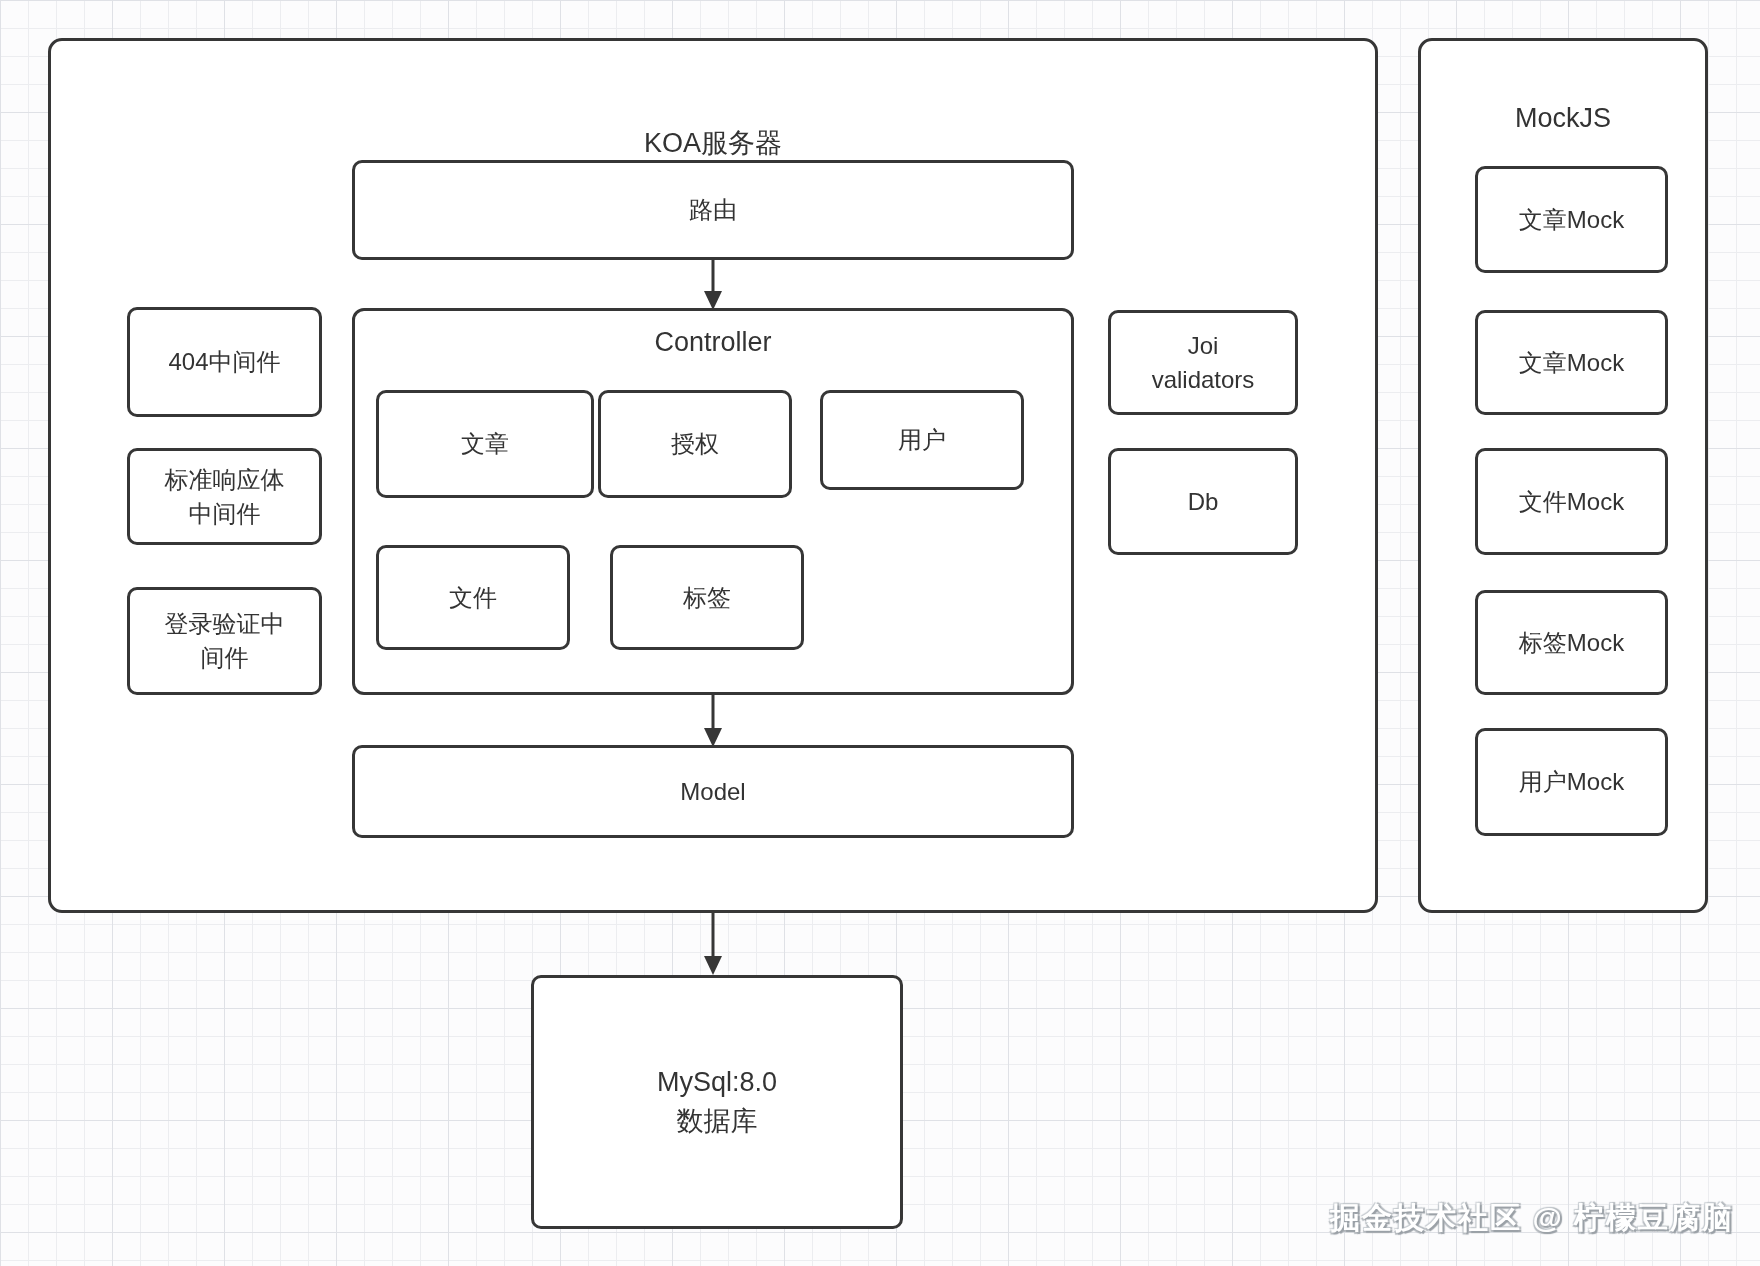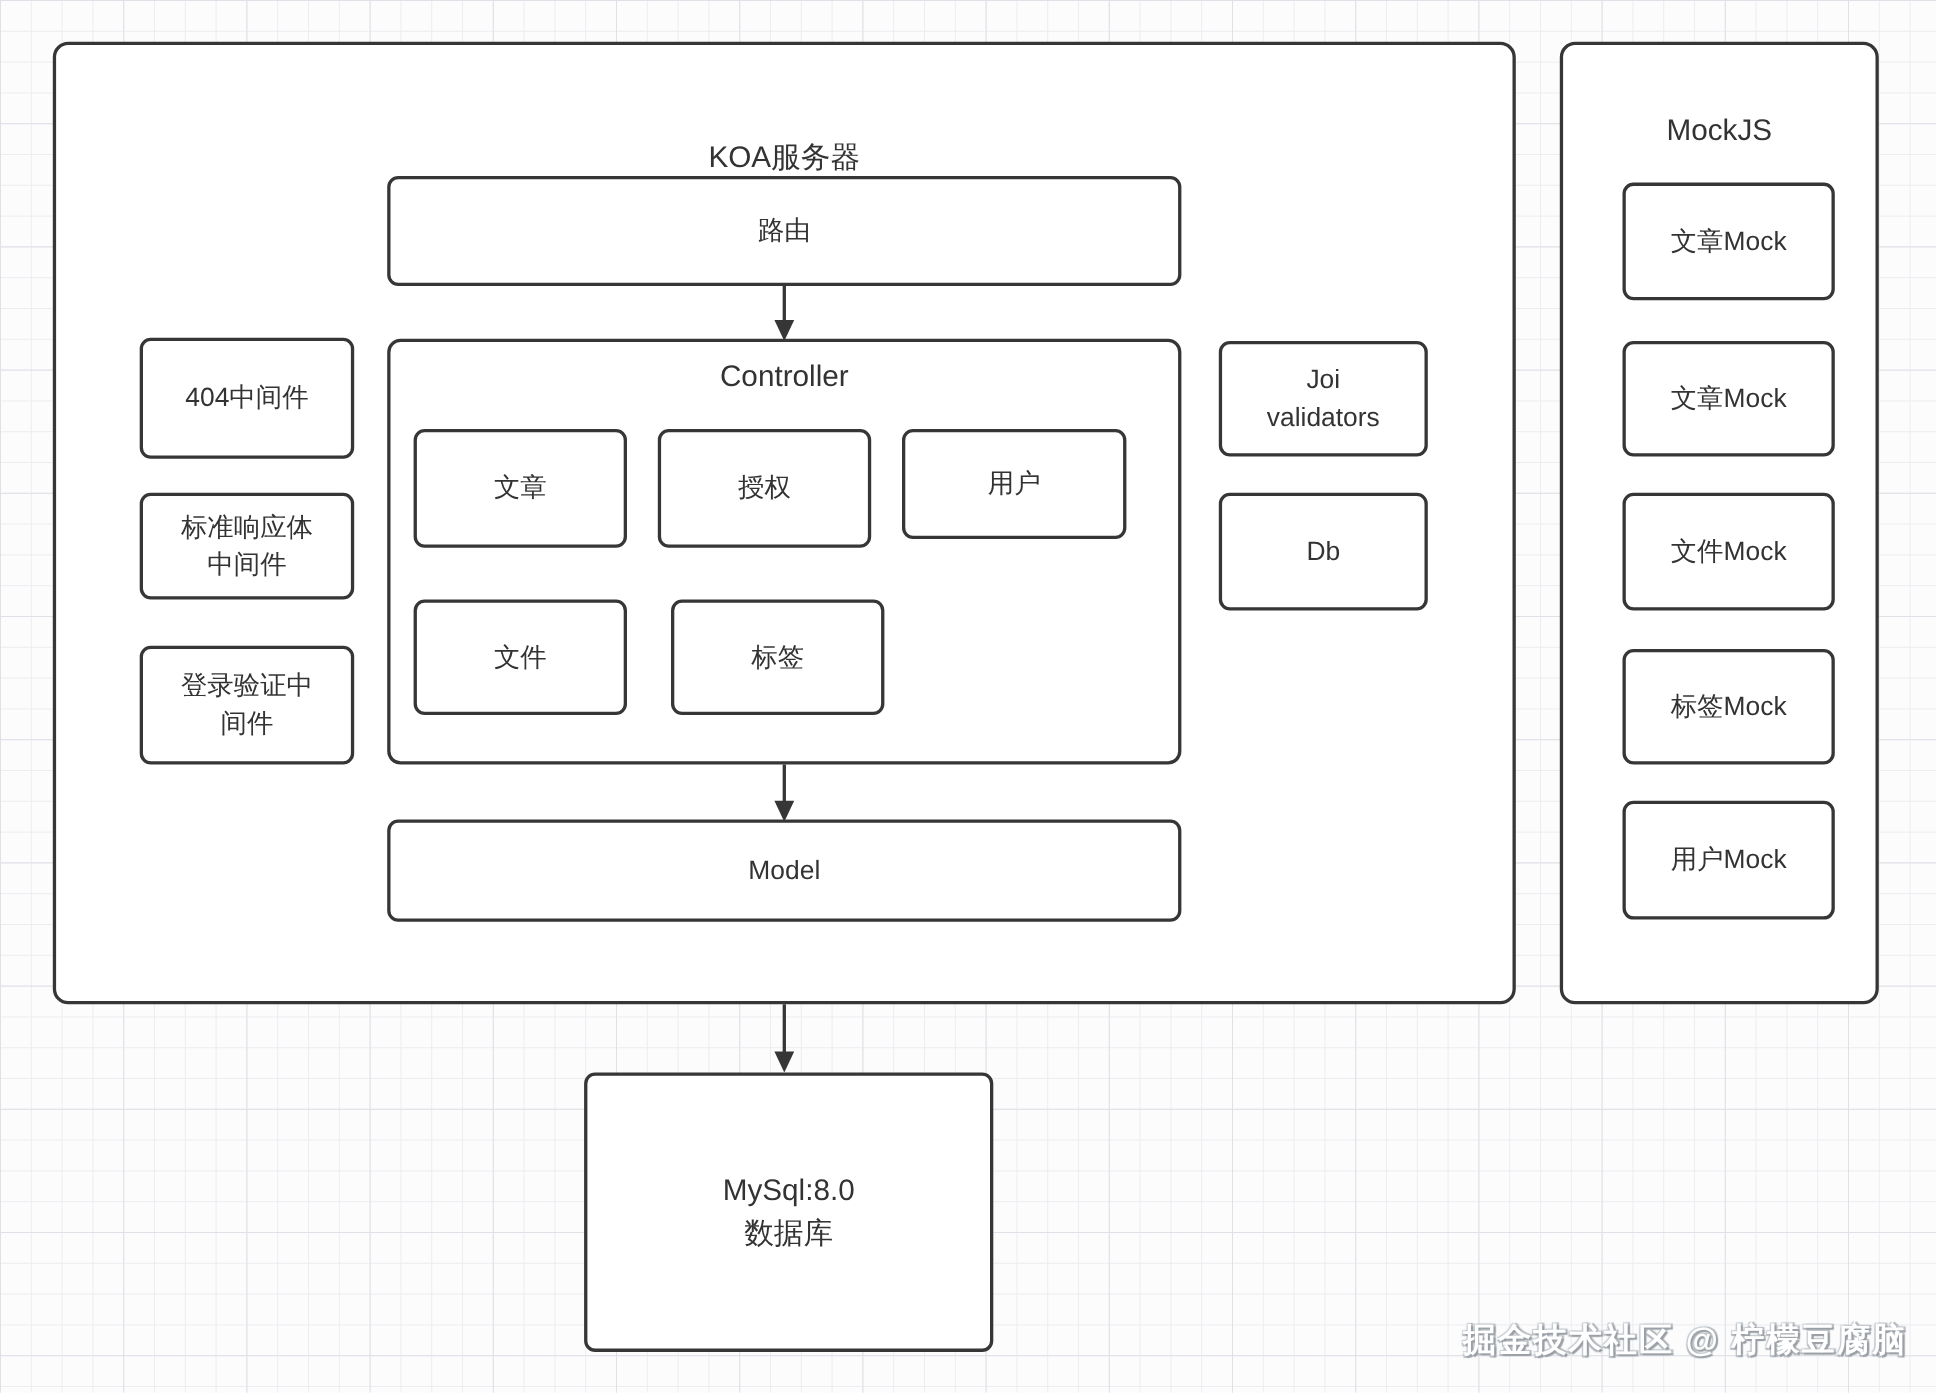--- a/index.html
+++ b/index.html
@@ -92,21 +92,21 @@
   <div class="box" style="left:352px;top:160px;width:722px;height:100px;">路由</div>
 
   <div class="arrow" style="left:701px;top:260px;width:24px;height:50px;">
     <div class="shaft"></div>
     <div class="head"></div>
   </div>
 
   <div class="group" style="left:352px;top:308px;width:722px;height:387px;">
     <div class="group-title">Controller</div>
   </div>
-  <div class="box" style="left:376px;top:390px;width:194px;height:108px;">文章</div>
+  <div class="box" style="left:376px;top:390px;width:218px;height:108px;">文章</div>
   <div class="box" style="left:598px;top:390px;width:194px;height:108px;">授权</div>
   <div class="box" style="left:820px;top:390px;width:204px;height:100px;">用户</div>
   <div class="box" style="left:376px;top:545px;width:194px;height:105px;">文件</div>
   <div class="box" style="left:598px;top:545px;width:194px;height:105px;margin-left:12px;">标签</div>
 
   <div class="box" style="left:127px;top:307px;width:195px;height:110px;">404中间件</div>
   <div class="box" style="left:127px;top:448px;width:195px;height:97px;">标准响应体中间件</div>
   <div class="box" style="left:127px;top:587px;width:195px;height:108px;">登录验证中间件</div>
 
   <div class="box pad-lg" style="left:1108px;top:310px;width:190px;height:105px;">Joi validators</div>

